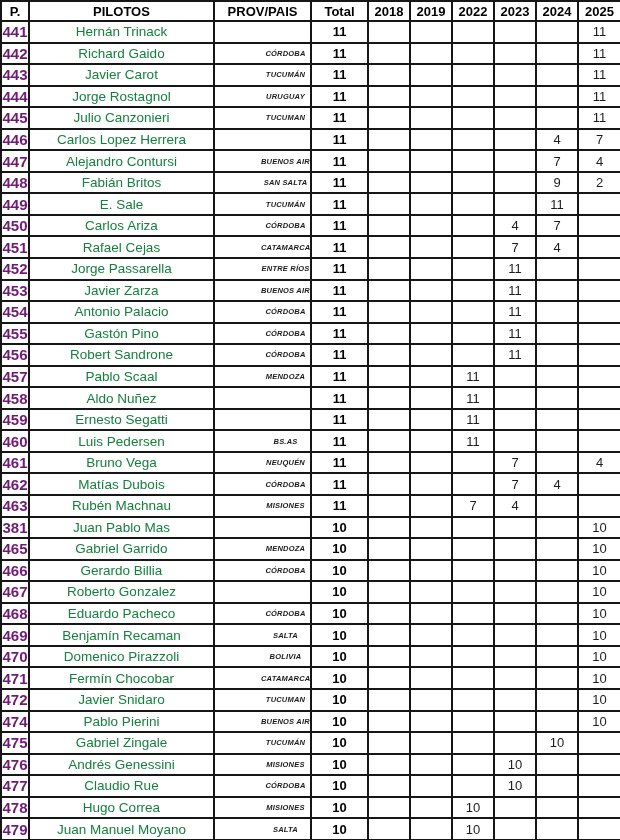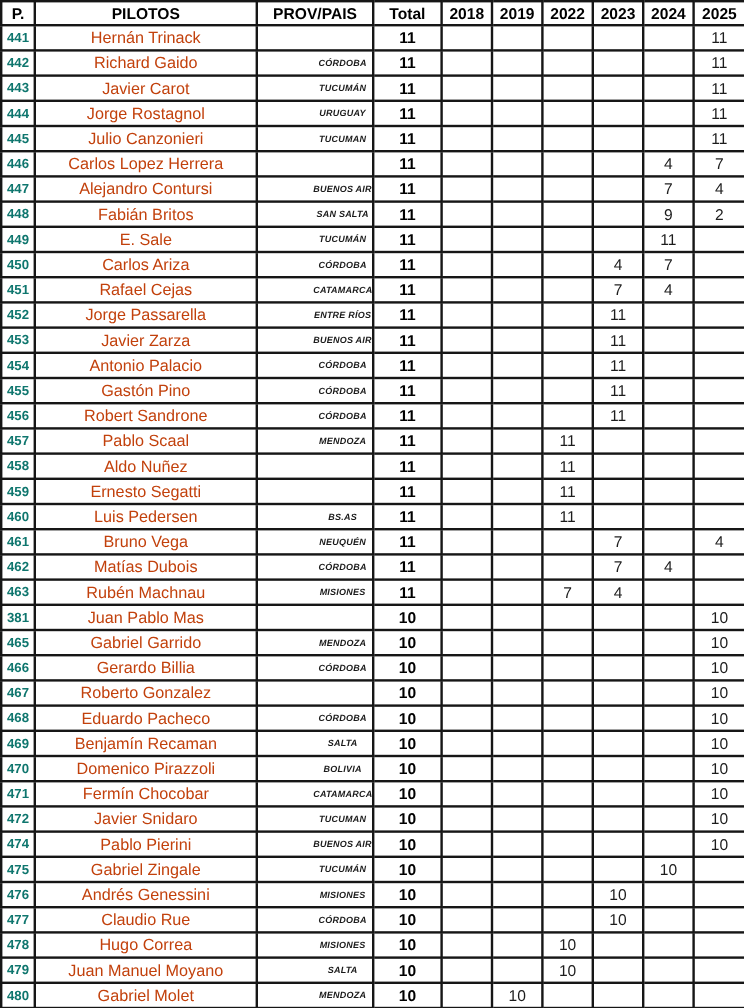--- a/index.html
+++ b/index.html
@@ -29,26 +29,26 @@
     white-space: nowrap;
     height: 18px;
   }
   th {
     font-size: 13px;
     font-weight: bold;
     color: #000000;
   }
   td.pos {
     font-weight: bold;
-    font-size: 11px;
-    color: #0f766e;
+    font-size: 15px;
+    color: #701a75;
   }
   td.pilot {
     font-size: 13.5px;
-    color: #c2410c;
+    color: #15803d;
   }
   td.prov {
     font-size: 7.5px;
     font-weight: bold;
     font-style: italic;
     color: #1a1a1a;
     letter-spacing: 0.2px;
     padding-left: 46px;
   }
   td.total {
@@ -581,27 +581,15 @@
     <td class="prov">SALTA</td>
     <td class="total">10</td>
     <td class="year"></td>
     <td class="year"></td>
     <td class="year">10</td>
     <td class="year"></td>
     <td class="year"></td>
     <td class="year"></td>
   </tr>
 
-  <tr>
-    <td class="pos">480</td>
-    <td class="pilot">Gabriel Molet</td>
-    <td class="prov">MENDOZA</td>
-    <td class="total">10</td>
-    <td class="year"></td>
-    <td class="year">10</td>
-    <td class="year"></td>
-    <td class="year"></td>
-    <td class="year"></td>
-    <td class="year"></td>
-  </tr>
 </tbody>
   </table>
 </div>
 
 </body></html>

